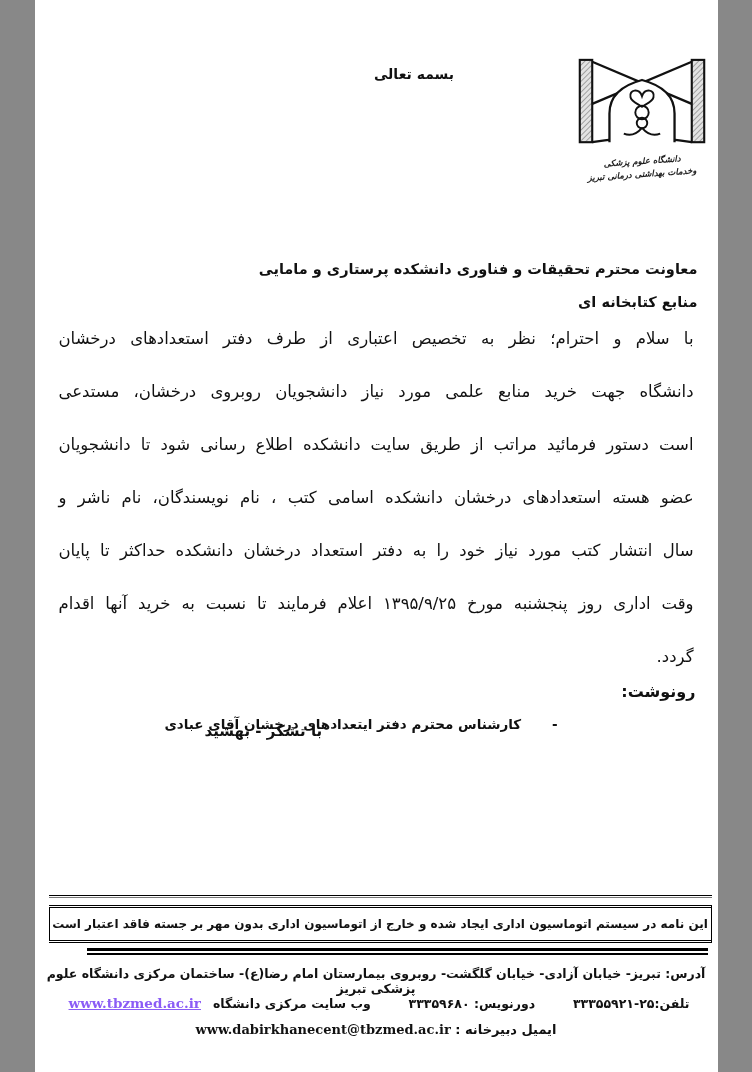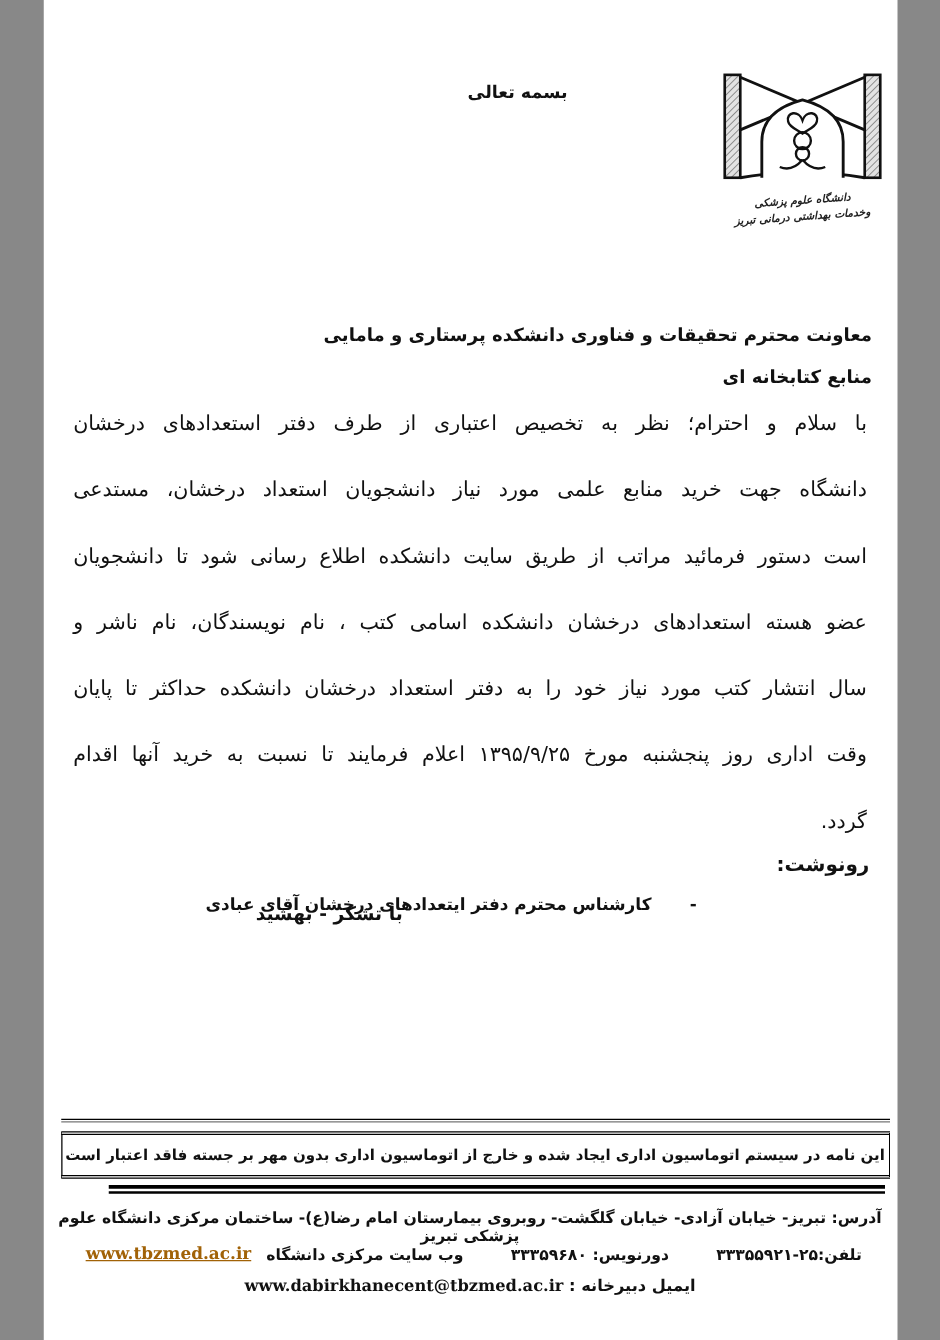--- a/index.html
+++ b/index.html
@@ -80,21 +80,21 @@
     font-size:12.5px;font-weight:700;
   }
   .footer-contact{
     position:absolute;top:995px;left:34px;right:28px;
     direction:rtl;
     display:flex;justify-content:space-between;align-items:center;
     font-size:12.5px;font-weight:700;
   }
   .site-group{display:flex;direction:rtl;gap:12px;align-items:center;}
   .site-link{
-    color:#a16207;text-decoration:underline;
+    color:#8b5cf6;text-decoration:underline;
     direction:ltr;unicode-bidi:embed;
     font-family:"DejaVu Serif","Liberation Serif",serif;
     font-size:13.5px;font-weight:700;cursor:pointer;
   }
   .footer-email{
     position:absolute;top:1022px;left:0;right:0;
     direction:rtl;text-align:center;
     font-size:13px;font-weight:700;
   }
   .email-url{
@@ -133,21 +133,21 @@
     <div class="logo-caption">وخدمات بهداشتی درمانی تبریز</div>
   </div>
 
   <div class="addr-block">
     <div>معاونت محترم تحقیقات و فناوری دانشکده پرستاری و مامایی</div>
     <div>منابع کتابخانه ای</div>
   </div>
 
   <div class="body-block">
     <div class="body-line stretch">با سلام و احترام؛ نظر به تخصیص اعتباری از طرف دفتر استعدادهای درخشان</div>
-    <div class="body-line stretch">دانشگاه جهت خرید منابع علمی مورد نیاز دانشجویان استعداد درخشان، مستدعی</div>
+    <div class="body-line stretch">دانشگاه جهت خرید منابع علمی مورد نیاز دانشجویان روبروی درخشان، مستدعی</div>
     <div class="body-line stretch">است دستور فرمائید مراتب از طریق سایت دانشکده اطلاع رسانی شود تا دانشجویان</div>
     <div class="body-line stretch">عضو هسته استعدادهای درخشان دانشکده اسامی کتب ، نام نویسندگان، نام ناشر و</div>
     <div class="body-line stretch">سال انتشار کتب مورد نیاز خود را به دفتر استعداد درخشان دانشکده حداکثر تا پایان</div>
     <div class="body-line stretch">وقت اداری روز پنجشنبه مورخ ۱۳۹۵/۹/۲۵ اعلام فرمایند تا نسبت به خرید آنها اقدام</div>
     <div class="body-line body-last">گردد.</div>
   </div>
 
   <div class="cc-heading">رونوشت:</div>
   <div class="cc-row">
     <span class="cc-dash">-</span>

